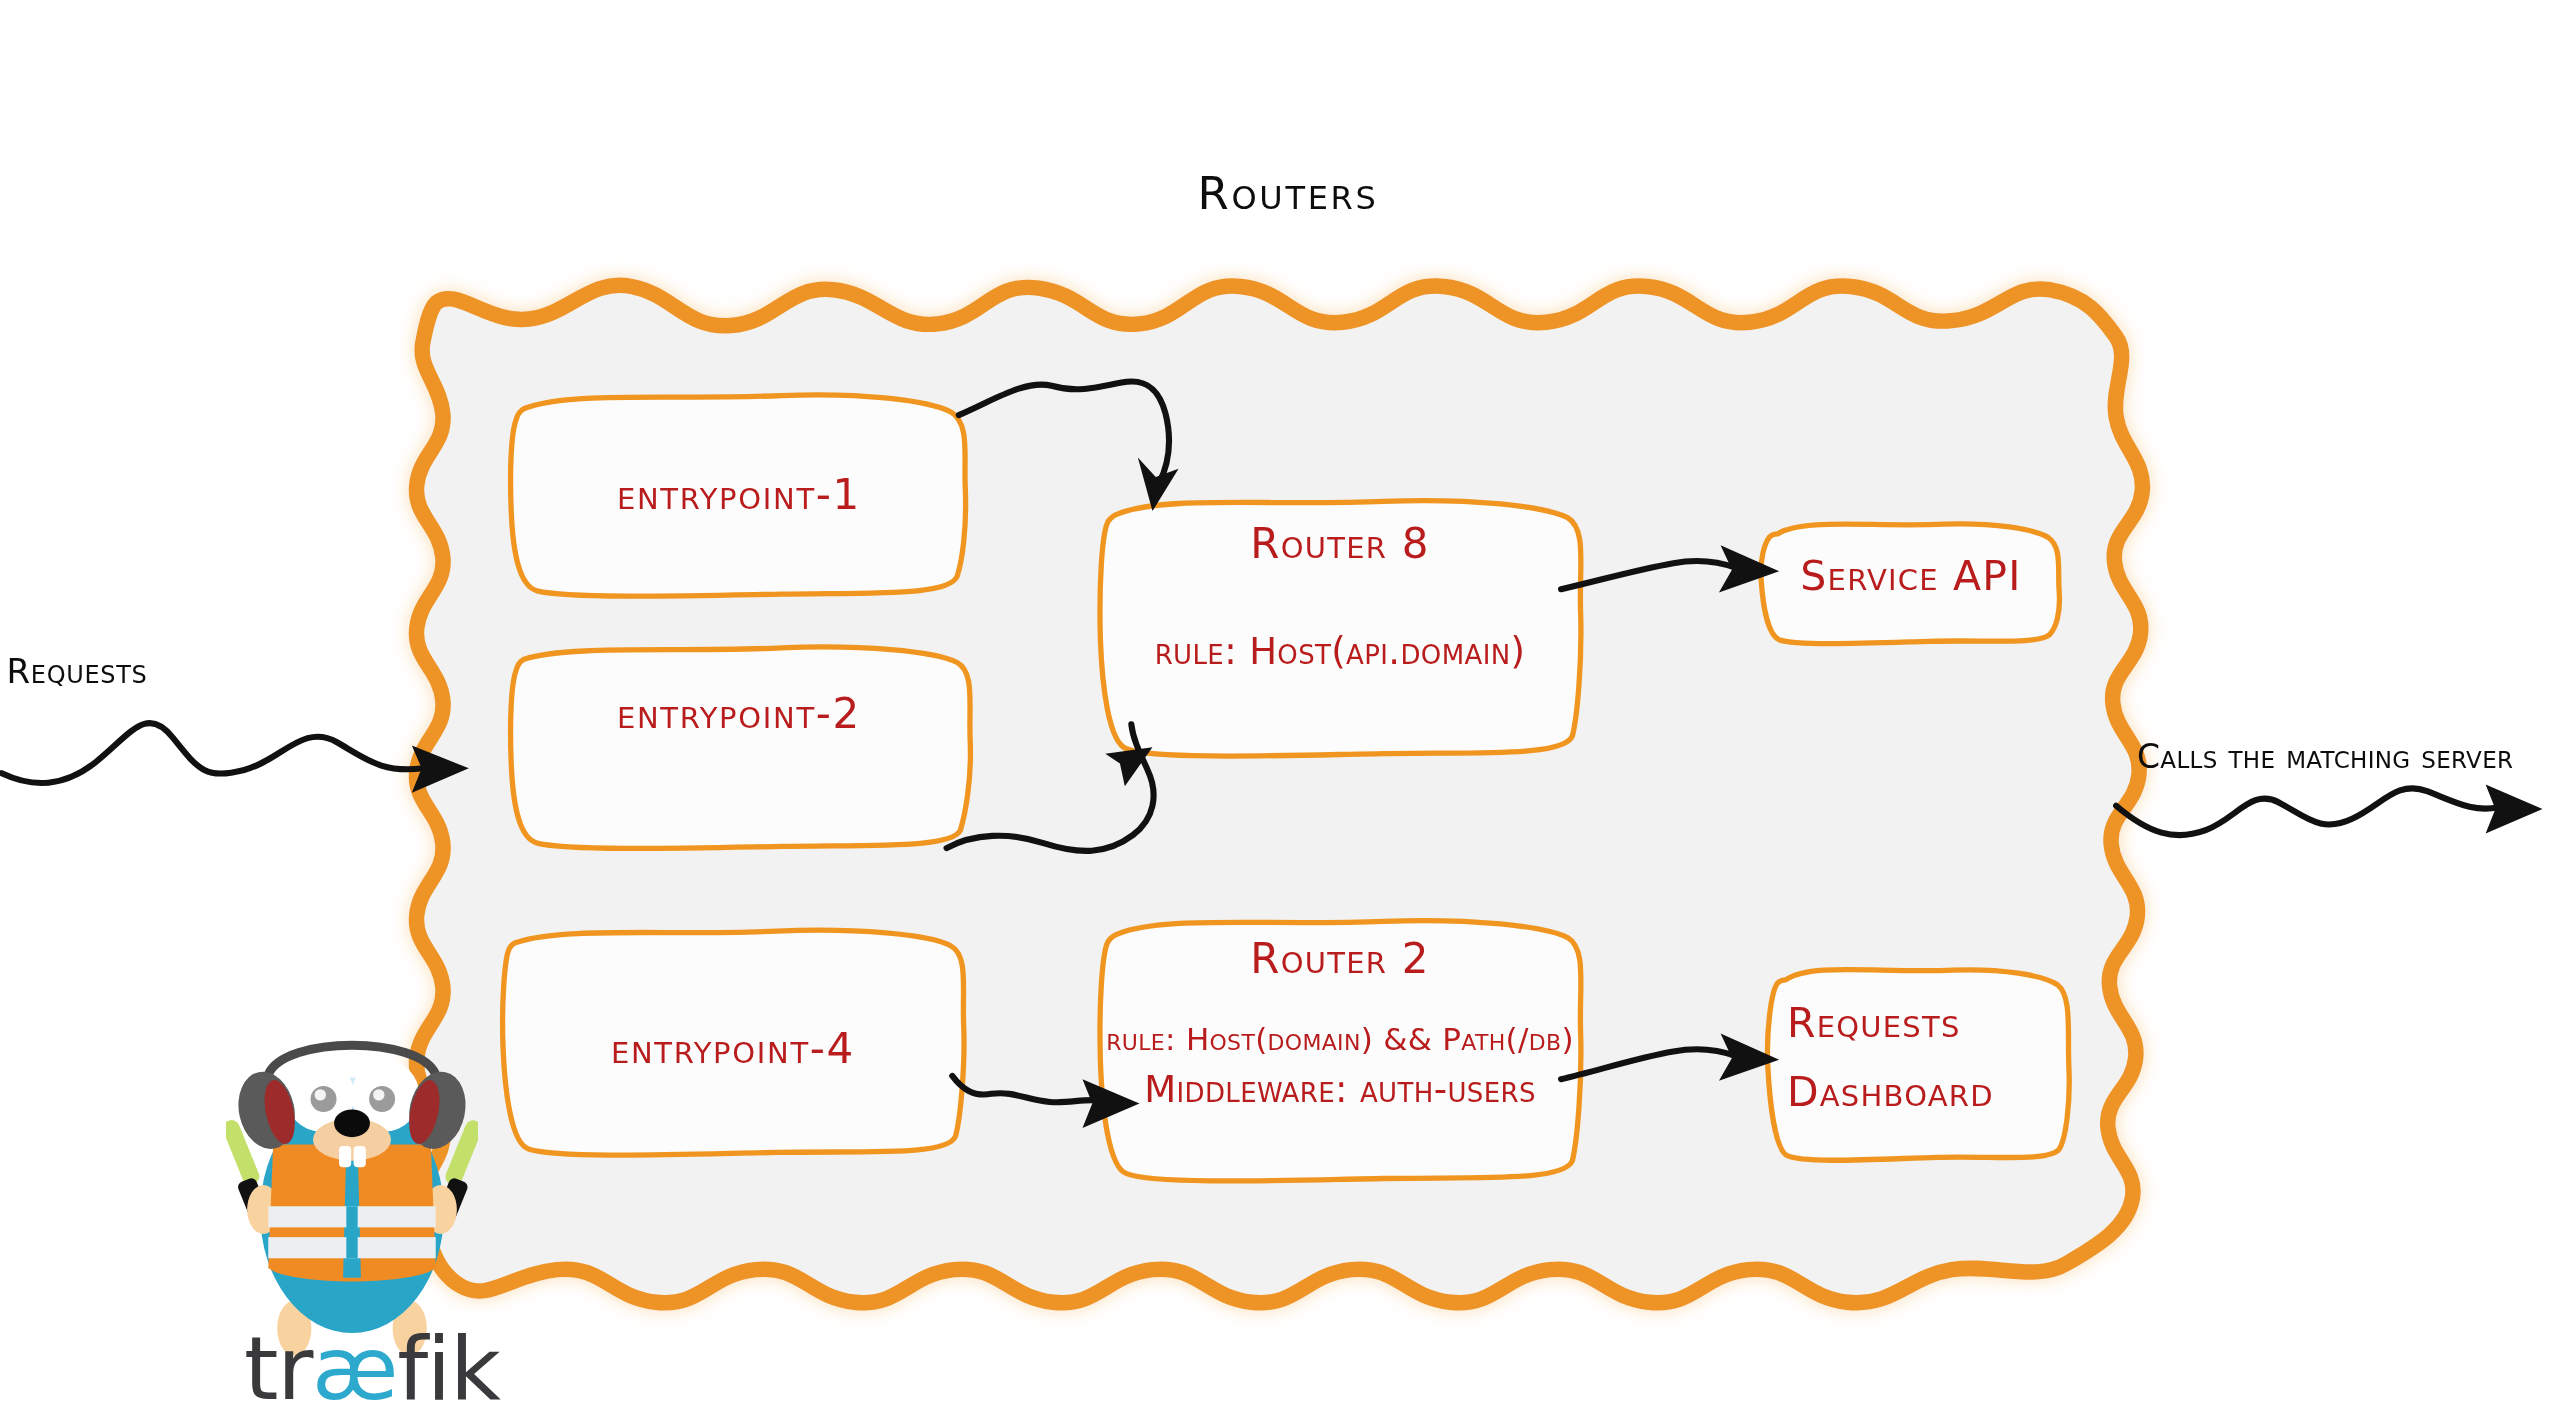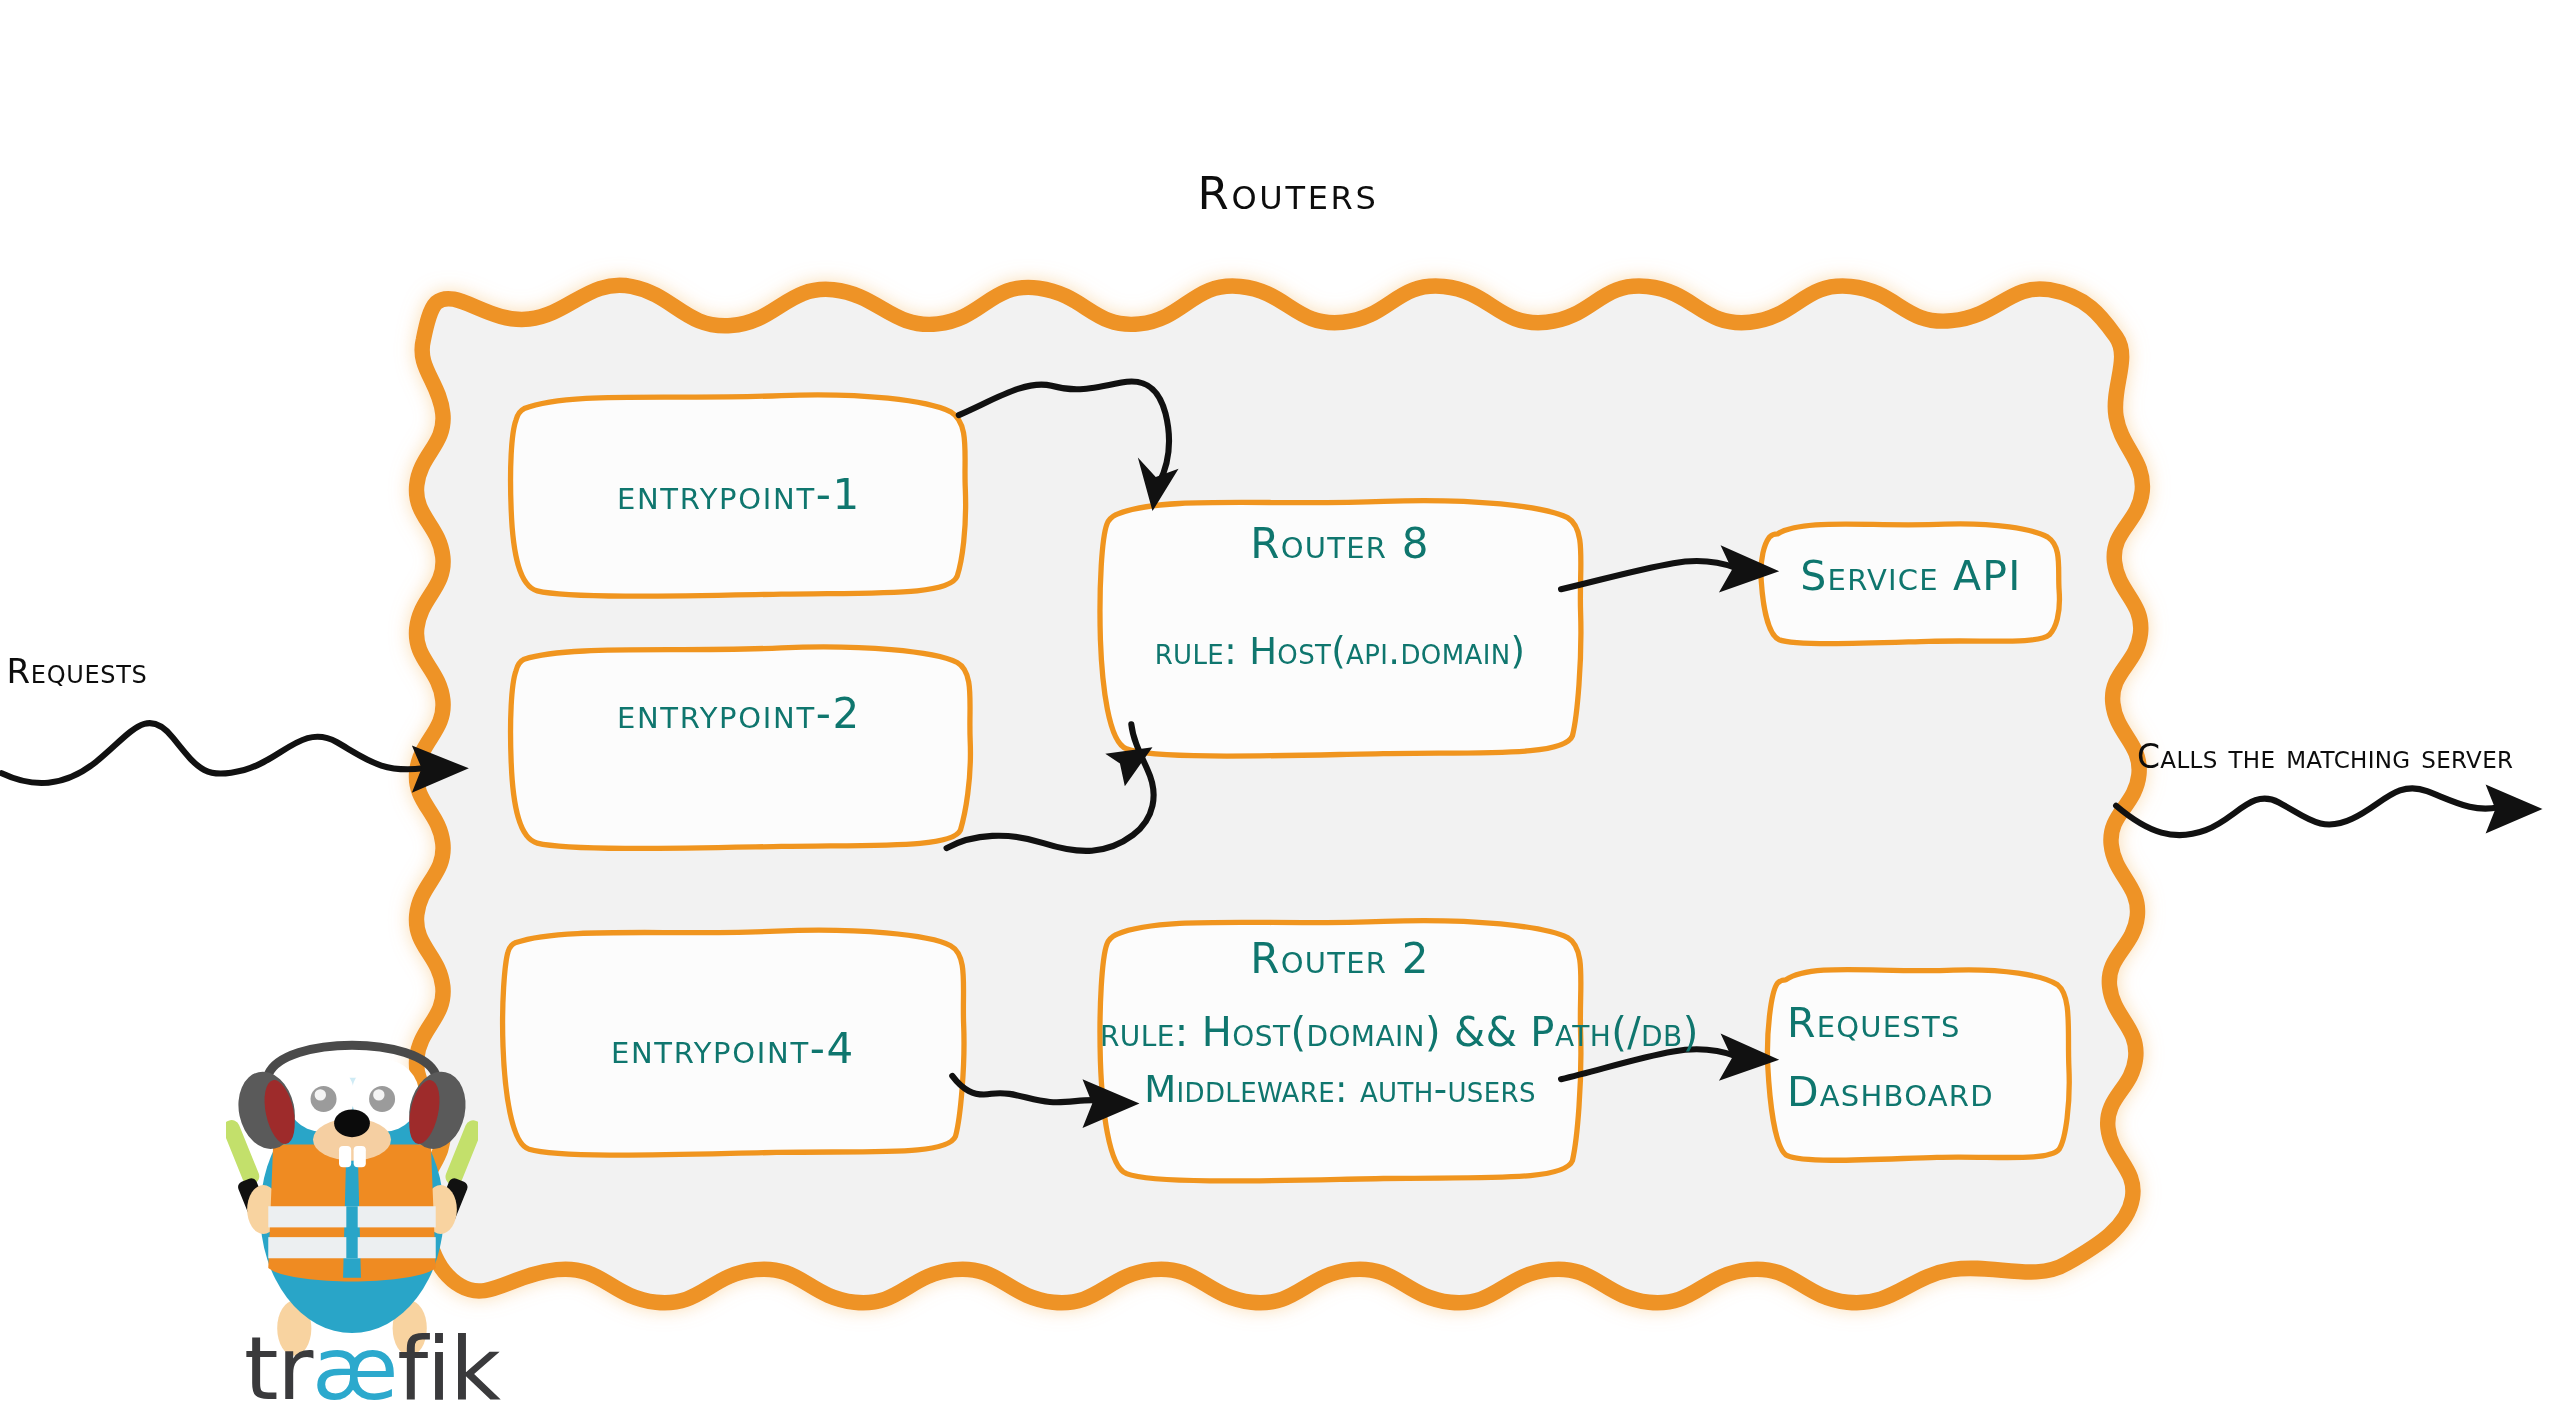--- a/index.html
+++ b/index.html
@@ -39,37 +39,38 @@
     width: 2576px;
     text-align: center;
     font-size: 45px;
     letter-spacing: 0.06em;
   }
 
   
   .box-label {
     position: absolute;
     text-align: center;
-    color: #0f766e;
+    color: #b91c1c;
   }
   .ep-label {
     font-size: 42px;
     letter-spacing: 0.04em;
   }
   .router-title {
     font-size: 42px;
     letter-spacing: 0.03em;
   }
   .router-rule {
     font-size: 37px;
     letter-spacing: 0.01em;
   }
   .router-rule-sm {
-    font-size: 40px;
+    font-size: 31px;
     letter-spacing: 0.01em;
+    margin-top: 12px;
   }
   .svc-label {
     font-size: 41px;
     letter-spacing: 0.03em;
   }
 
   
   #requests-label {
     position: absolute;
     left: 6.5px; top: 651px;

